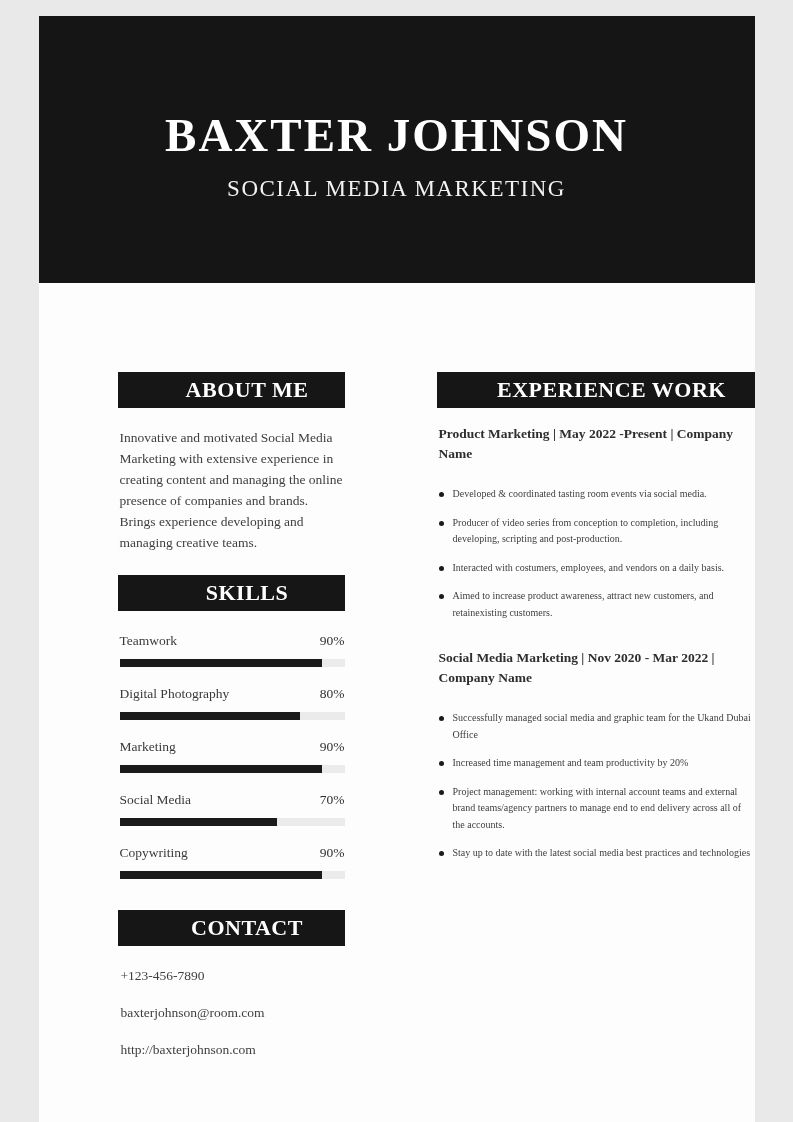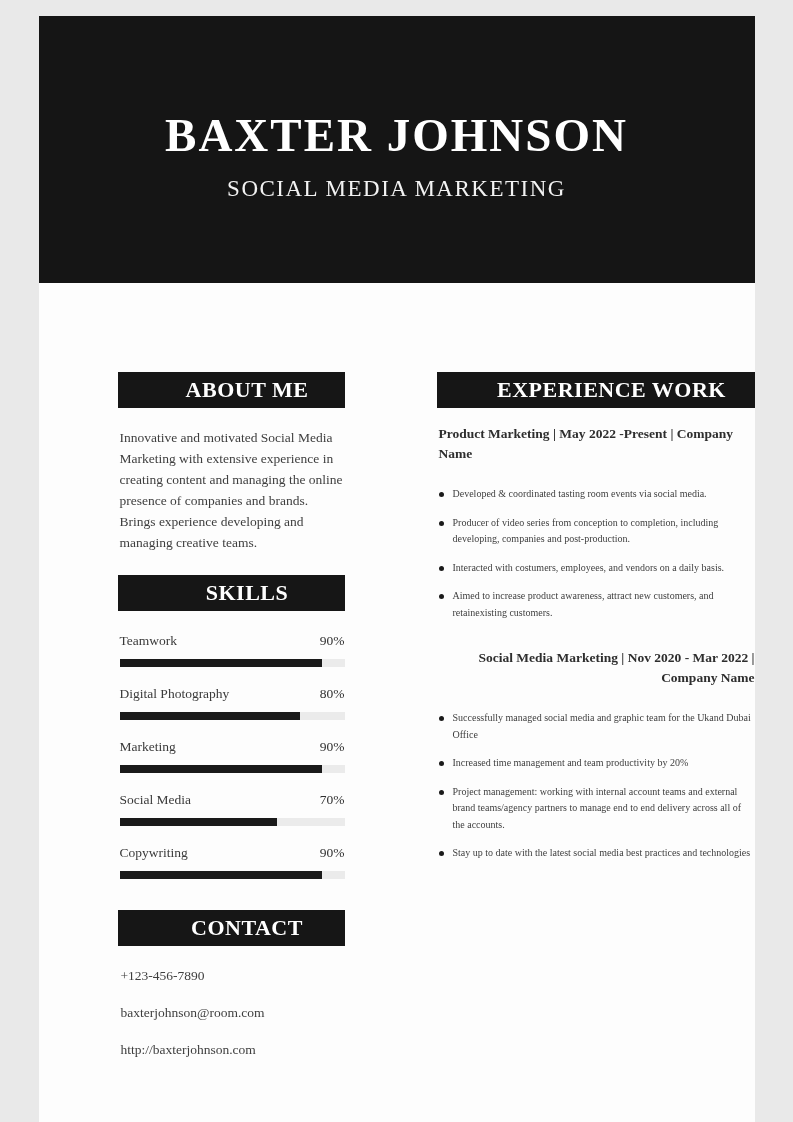--- a/index.html
+++ b/index.html
@@ -96,21 +96,21 @@
   
   .col-right { position: absolute; left: 398px; width: 318px; top: 356px; }
   .job-title {
     margin-top: 16px;
     padding-left: 2px;
     font-size: 13.5px;
     font-weight: 600;
     line-height: 20px;
     color: #2e2e2e;
   }
-  .job-title.second { margin-top: 27px; text-align: right; }
+  .job-title.second { margin-top: 27px; }
   .bullet-list { margin-top: 22px; padding-left: 2px; }
   .bullet {
     display: flex;
     margin-bottom: 12px;
     font-size: 10px;
     line-height: 16.5px;
     color: #3e3e3e;
   }
   .bullet .dot {
     flex: 0 0 14px;
@@ -204,21 +204,21 @@
     <div class="section-bar">EXPERIENCE WORK</div>
     <div id="jobs-container">
         <div class="job-title">Product Marketing | May 2022 -Present | Company Name</div>
         <div class="bullet-list">
           <div class="bullet">
             <span class="dot"></span>
             <span>Developed &amp; coordinated tasting room events via social media.</span>
           </div>
           <div class="bullet">
             <span class="dot"></span>
-            <span>Producer of video series from conception to completion, including developing, companies and post-production.</span>
+            <span>Producer of video series from conception to completion, including developing, scripting and post-production.</span>
           </div>
           <div class="bullet">
             <span class="dot"></span>
             <span>Interacted with costumers, employees, and vendors on a daily basis.</span>
           </div>
           <div class="bullet">
             <span class="dot"></span>
             <span>Aimed to increase product awareness, attract new customers, and retainexisting customers.</span>
           </div>
         </div>

